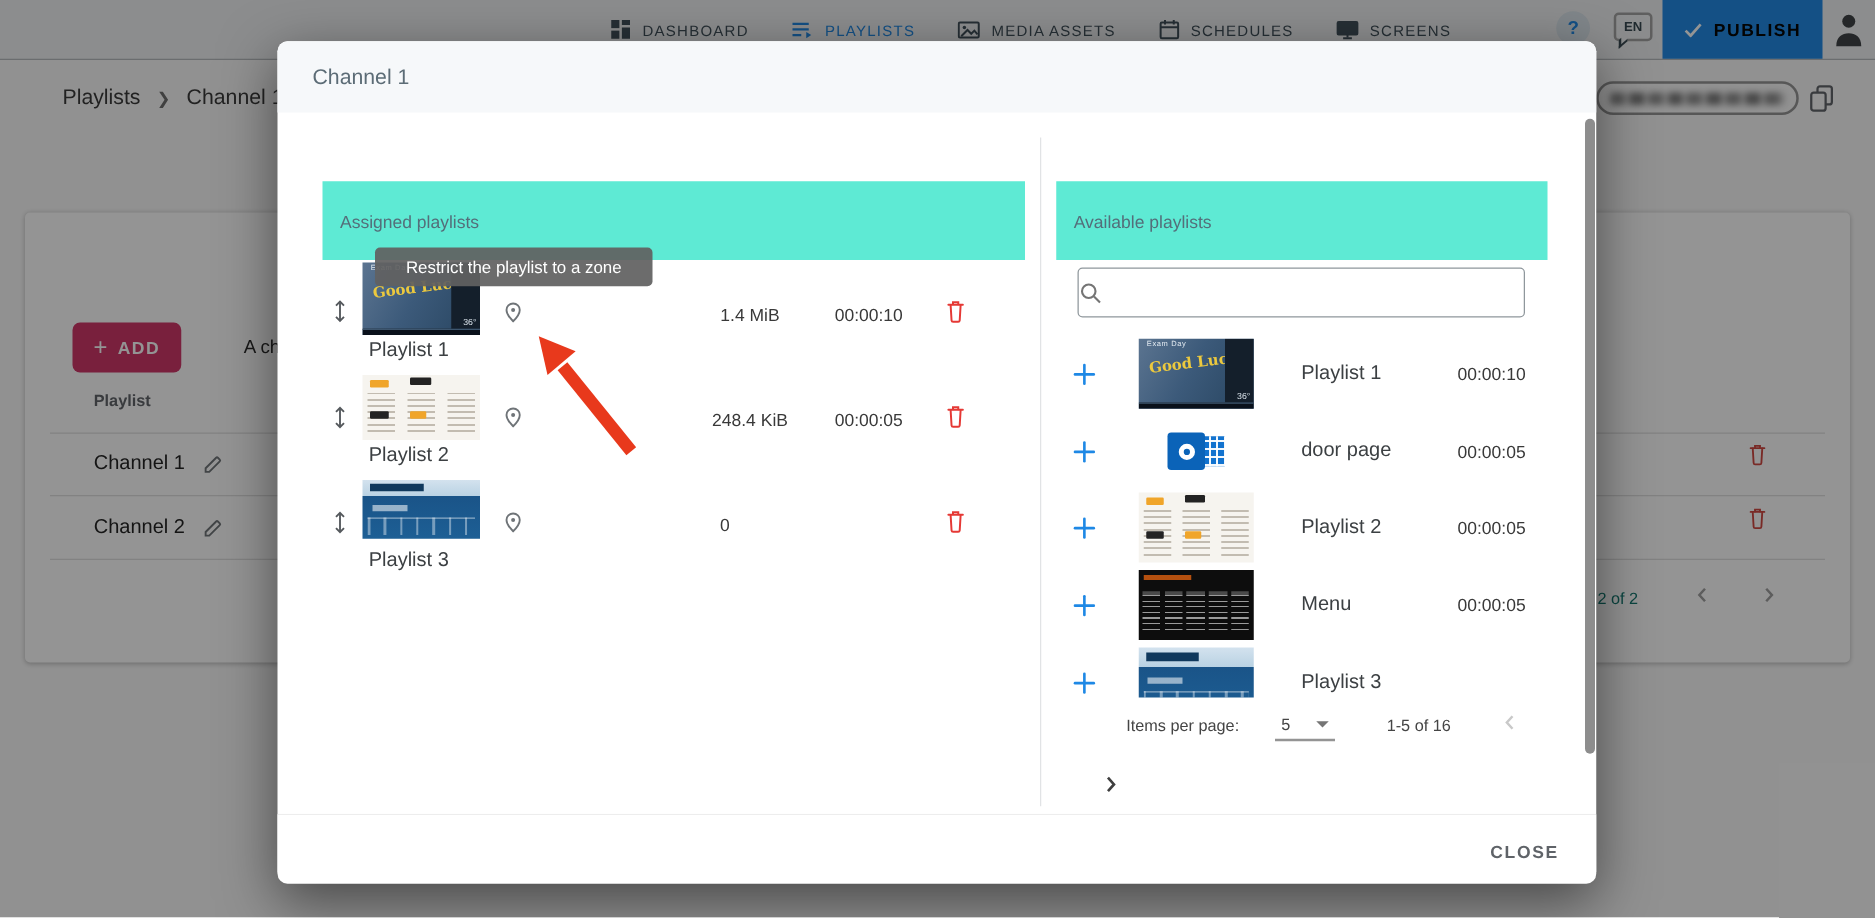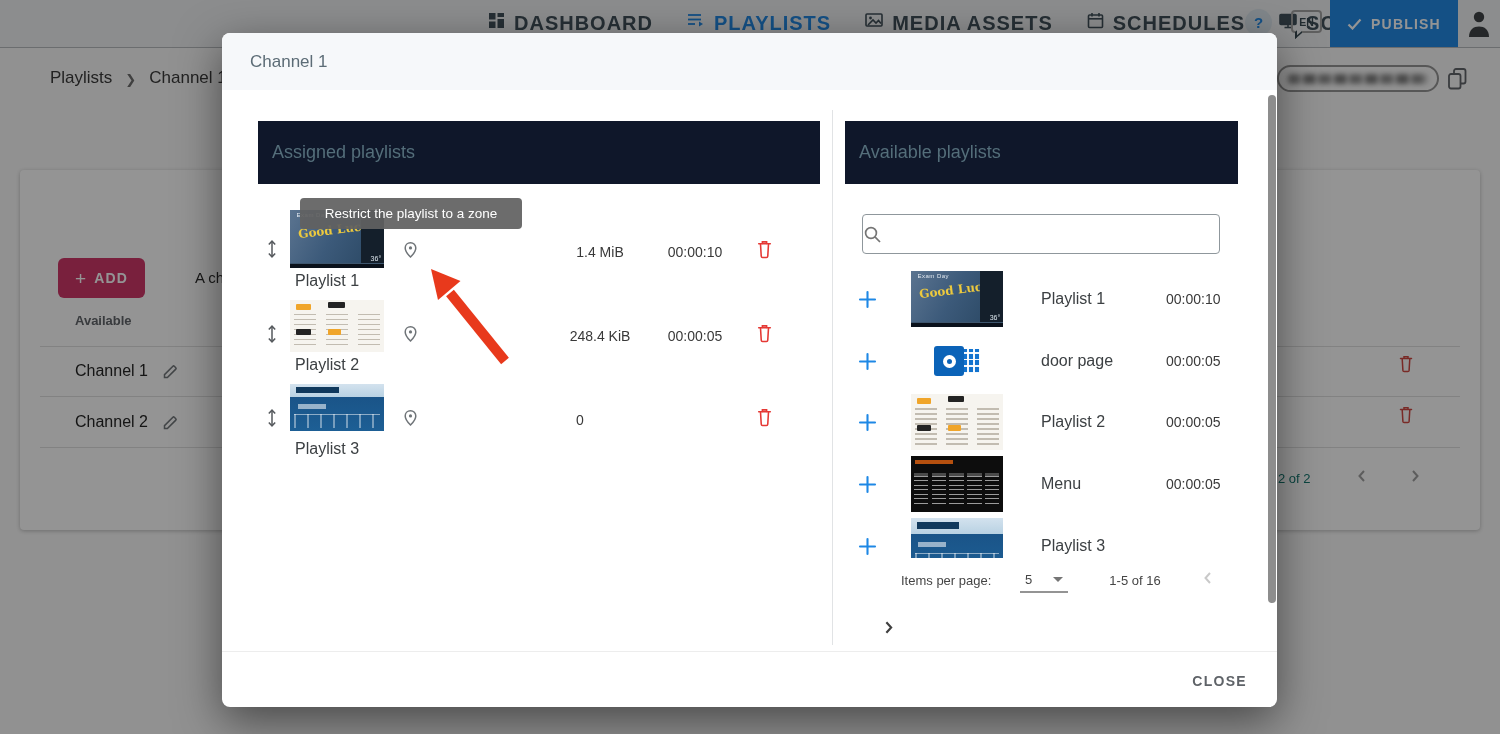--- a/index.html
+++ b/index.html
@@ -3,27 +3,27 @@
 <meta charset="utf-8">
 <style>
   *{margin:0;padding:0;box-sizing:border-box}
   html,body{width:1500px;height:734px;overflow:hidden}
   body{font-family:"Liberation Sans","DejaVu Sans",sans-serif;background:#fafafa;position:relative}
 
   
   .screen{position:absolute;inset:0;background:#fafafa;z-index:0}
   .nav{position:absolute;left:0;top:0;width:1500px;height:48px;background:#f1f3f4;border-bottom:1px solid #b7bbbf}
   .nav-items{position:absolute;left:488px;top:0;height:47px;display:flex;align-items:center;gap:34px}
-  .nav-item{display:flex;align-items:flex-start;gap:9px;color:#3e4e58;font-size:20px;font-weight:700;letter-spacing:1px;cursor:pointer}
+  .nav-item{display:flex;align-items:flex-end;gap:9px;color:#3e4e58;font-size:12px;font-weight:400;letter-spacing:1px;cursor:pointer}
   .nav-item.active{color:#1e88e5}
   .nav-item svg{display:block}
   .help-btn{position:absolute;left:1245px;top:9px;width:27px;height:27px;border-radius:50%;background:#dce6ee;color:#1e88e5;font-size:15px;font-weight:700;display:flex;align-items:center;justify-content:center;cursor:pointer}
   .lang{position:absolute;left:1291px;top:10px;width:31px;height:23px;border:2px solid #a3a3a3;border-radius:4px;color:#36474f;font-size:10.5px;font-weight:700;display:flex;align-items:center;justify-content:center;cursor:pointer}
   .lang .tail{position:absolute;left:2px;bottom:-5px;width:7px;height:7px;background:#f1f3f4;border-left:2px solid #36474f;border-bottom:2px solid #36474f;transform:skewY(-40deg)}
-  .publish{position:absolute;left:1330px;top:0;width:128px;height:47px;background:#1e88e5;border:none;color:#ffffff;font-family:inherit;font-size:14px;font-weight:700;letter-spacing:1.2px;display:flex;align-items:center;justify-content:center;gap:9px;cursor:pointer}
+  .publish{position:absolute;left:1330px;top:0;width:128px;height:47px;background:#1e88e5;border:none;color:#000000;font-family:inherit;font-size:14px;font-weight:700;letter-spacing:1.2px;display:flex;align-items:center;justify-content:center;gap:9px;cursor:pointer}
   .user{position:absolute;left:1466px;top:9px;color:#3c4043;cursor:pointer}
 
   .breadcrumb{position:absolute;left:50px;top:68px;display:flex;align-items:center;gap:13px;font-size:17px;color:#373737}
   .breadcrumb .sep{font-size:13px;color:#6b6b6b;transform:translateY(1px)}
   .pill{position:absolute;left:1277px;top:65px;width:162px;height:27px;border:2px solid #949494;border-radius:14px;overflow:hidden;display:flex;align-items:center;padding:0 9px}
   .pill-blur{width:100%;height:10px;border-radius:3px;filter:blur(2.5px);background:repeating-linear-gradient(90deg,#8f8f8f 0 11px,#c9c9c9 11px 16px,#7d7d7d 16px 27px,#cfcfcf 27px 31px)}
   .copy-ic{position:absolute;left:1446px;top:67px;cursor:pointer}
 
   .card{position:absolute;left:20px;top:170px;width:1460px;height:360px;background:#fff;border-radius:4px;box-shadow:0 1px 4px rgba(0,0,0,.25)}
   .add-btn{position:absolute;left:38px;top:88px;width:87px;height:40px;border:none;border-radius:6px;background:#cf3367;color:#fff;font-family:inherit;font-size:14px;font-weight:700;letter-spacing:1.2px;display:flex;align-items:center;justify-content:center;gap:7px;cursor:pointer}
@@ -33,21 +33,21 @@
   .hr{position:absolute;left:20px;right:20px;height:1px;background:#e0e0e0}
   .ch-row{position:absolute;left:55px;display:flex;align-items:center;gap:14px;font-size:16px;color:#212121}
   .row-trash{position:absolute;left:1378px;cursor:pointer}
   .pg2{position:absolute;left:1258px;top:301px;font-size:13px;color:#0f766e}
   .pg-chevron{position:absolute;top:297px;color:#9e9e9e;cursor:pointer}
 
   
   .overlay{position:absolute;inset:0;background:rgba(8,8,8,.43);z-index:10}
   .modal{position:absolute;left:222px;top:33px;width:1055px;height:674px;background:#fff;border-radius:8px;box-shadow:0 14px 45px rgba(0,0,0,.5);z-index:20}
   .m-head{position:absolute;left:0;top:0;right:0;height:57px;background:#f6f8fa;border-radius:8px 8px 0 0;display:flex;align-items:center;padding-left:28px;font-size:17px;color:#5c6c76}
-  .band{position:absolute;top:88px;height:63px;background:#0f172a;display:flex;align-items:center;padding-left:14px;font-size:18px;color:#546e7a}
+  .band{position:absolute;top:112px;height:63px;background:#5eead4;display:flex;align-items:center;padding-left:14px;font-size:14px;color:#546e7a}
   .vdiv{position:absolute;left:610px;top:77px;height:535px;width:1px;background:#e1e3e5}
   .sbar{position:absolute;right:1px;top:62px;width:8px;height:508px;background:#8d8d8d;border-radius:4px}
 
   .thumb{position:absolute;overflow:hidden;background:#ccc}
   .name{position:absolute;font-size:16px;color:#3c4043;white-space:nowrap}
   .meta{position:absolute;font-size:14px;color:#393939;text-align:center}
   .icon-btn{position:absolute;cursor:pointer;line-height:0}
   .tooltip{position:absolute;left:78px;top:165px;width:222px;height:31px;background:rgba(97,97,97,.93);border-radius:4px;color:#fff;font-size:13.5px;display:flex;align-items:center;justify-content:center;z-index:5;white-space:nowrap}
   .red-arrow{position:absolute;left:192px;top:228px;z-index:6;pointer-events:none}
 
@@ -188,21 +188,21 @@
         <rect x="8" y="2" width="11.5" height="14.5" rx="2"></rect>
         <rect x="3" y="7" width="11.5" height="14.5" rx="2" fill="#fafafa"></rect>
       </svg></span>
 
   <div class="card">
     <button class="add-btn">
         <span class="plus">+</span>
         <span>ADD</span>
       </button>
     <div class="hint">A cha</div>
-    <div class="tbl-head">Available</div>
+    <div class="tbl-head">Playlist</div>
     <div class="hr" style="top:176px"></div>
     <div class="ch-row" style="top:181px;height:40px">
       <span>Channel 1</span>
       <span style="line-height:0"><svg width="17" height="17" viewBox="0 0 17 17" fill="none" stroke="#6f7478" stroke-width="1.5">
             <path d="M2.5 14.5 v-2.9 l8.4-8.4 a1 1 0 0 1 1.4 0 l1.5 1.5 a1 1 0 0 1 0 1.4 l-8.4 8.4 Z"></path>
           </svg></span>
     </div>
     <span class="row-trash" style="top:184px"><svg width="16" height="19" viewBox="0 0 16 19" fill="none" stroke="#d0453f" stroke-width="1.5" stroke-linecap="round">
           <path d="M2.5 4.5 h11"></path>
           <path d="M6 4.2 V2.7 h4 v1.5"></path>

